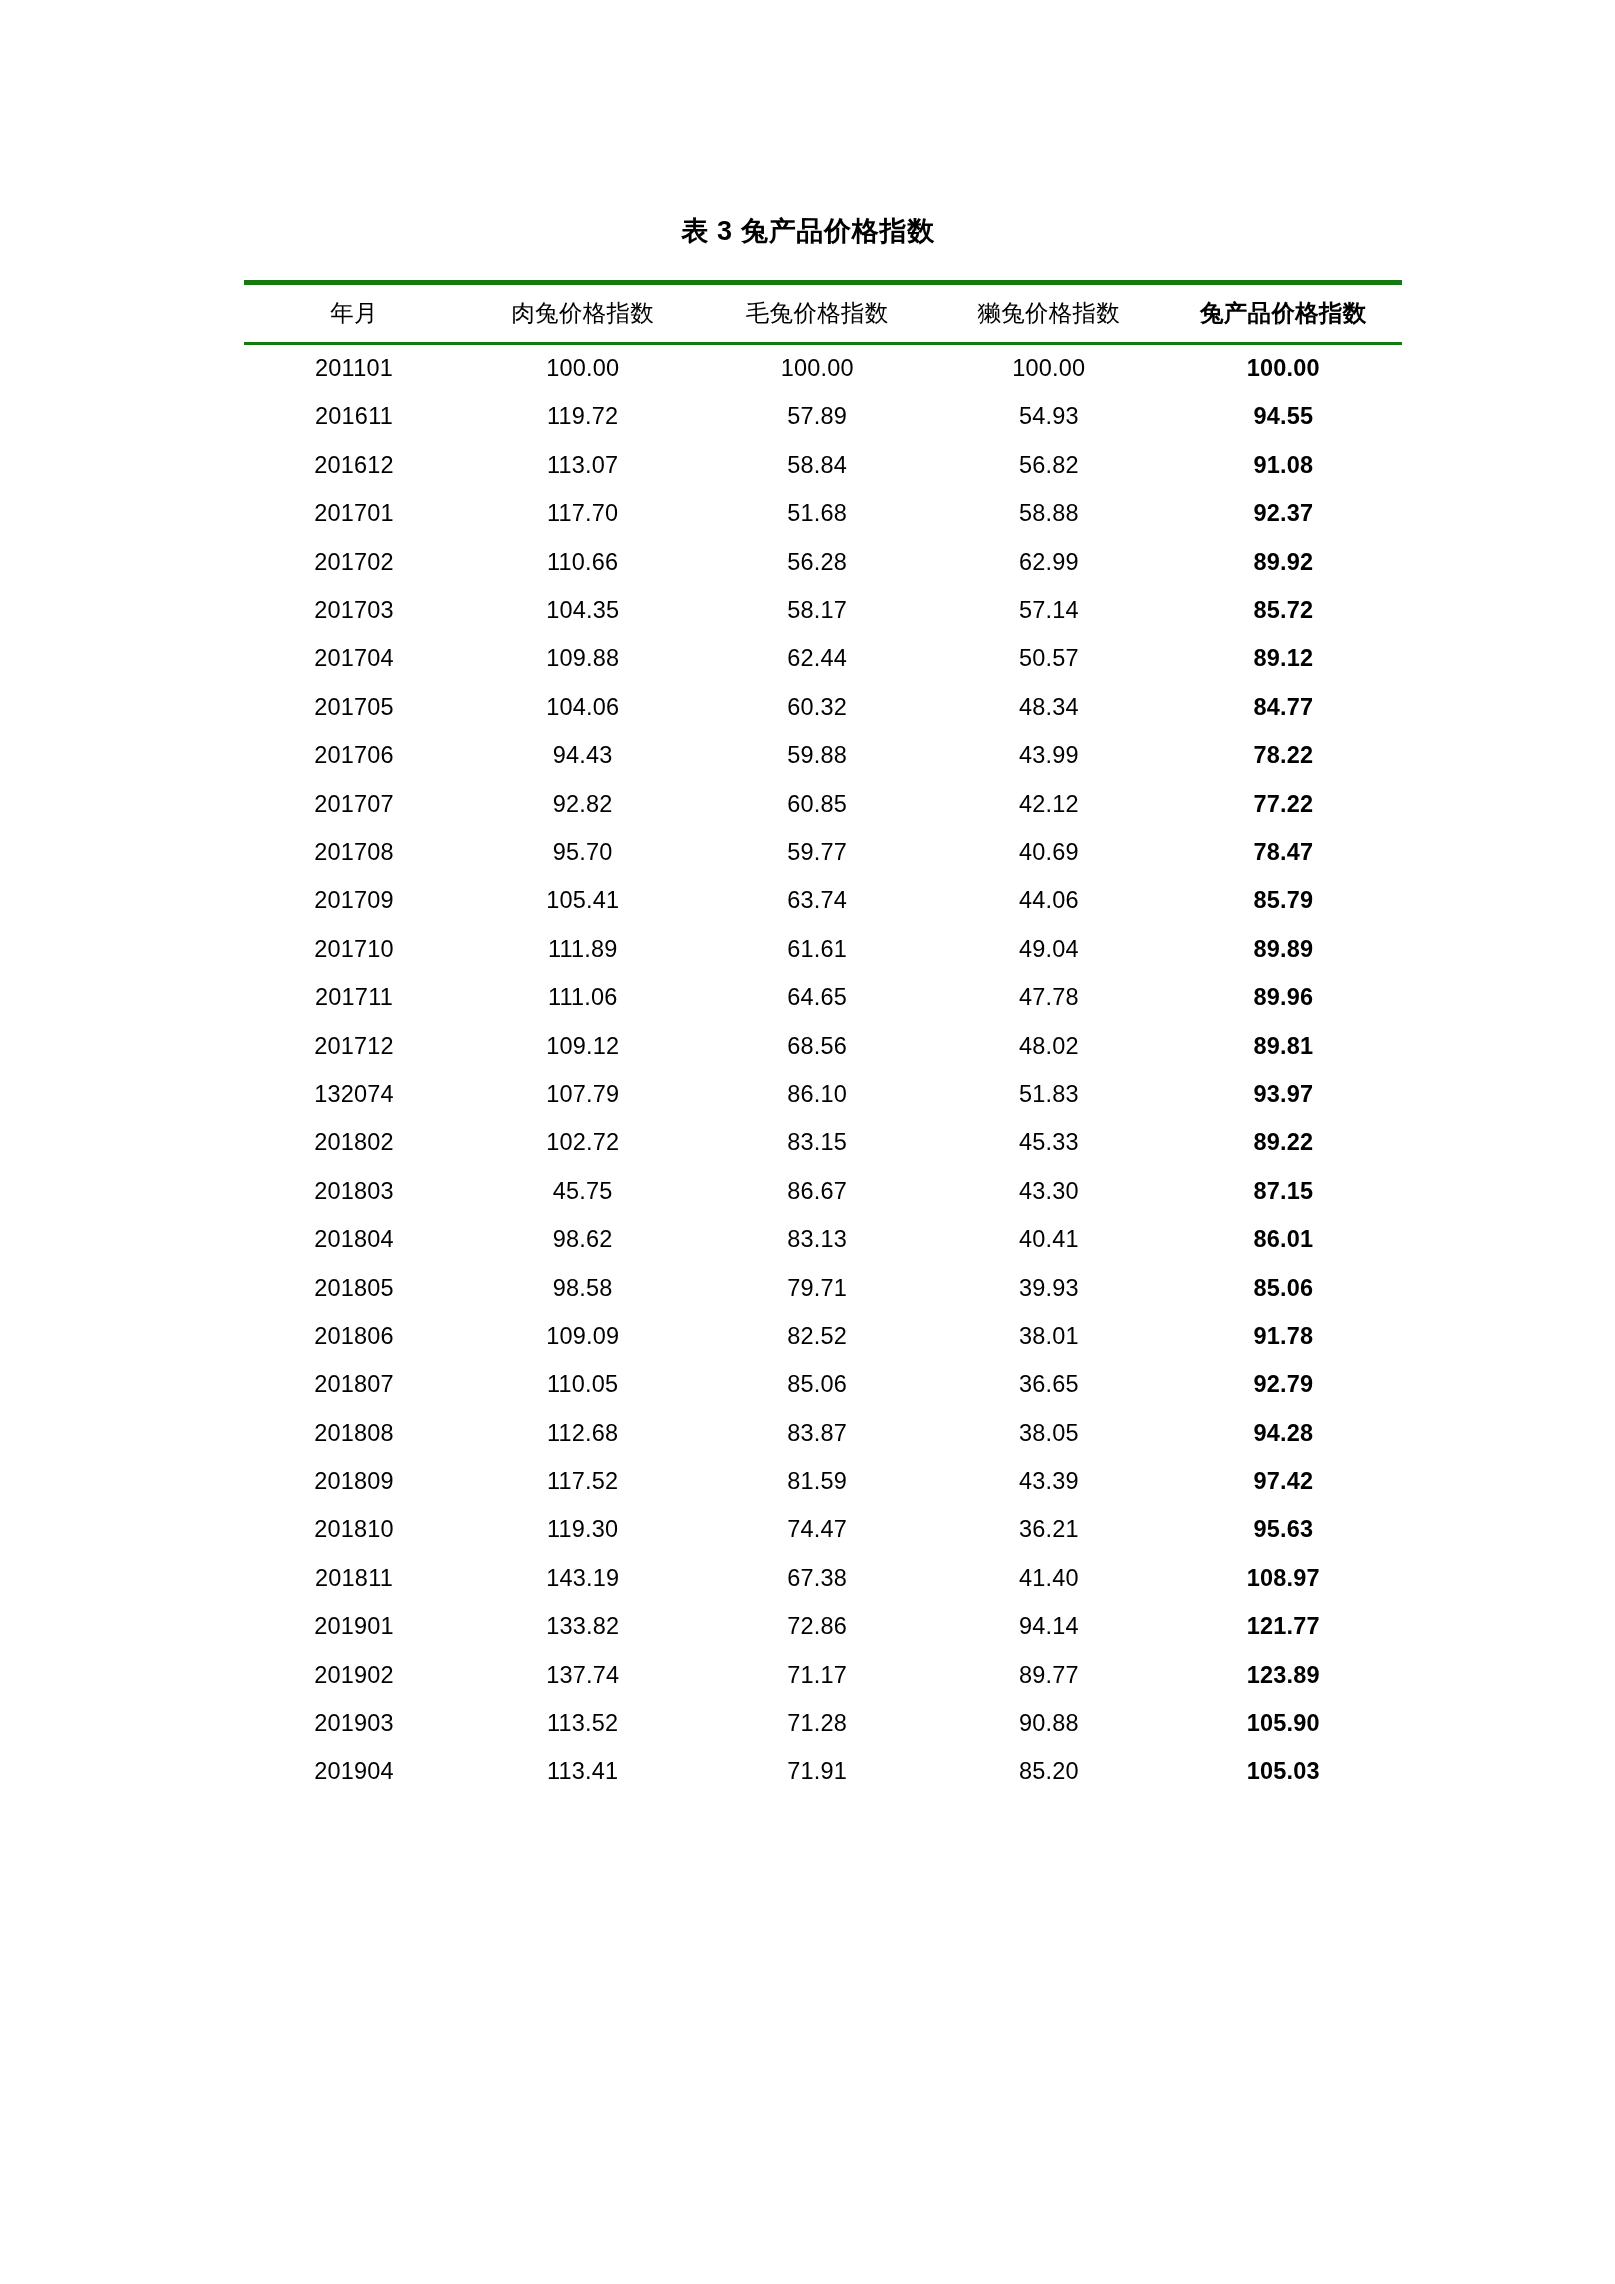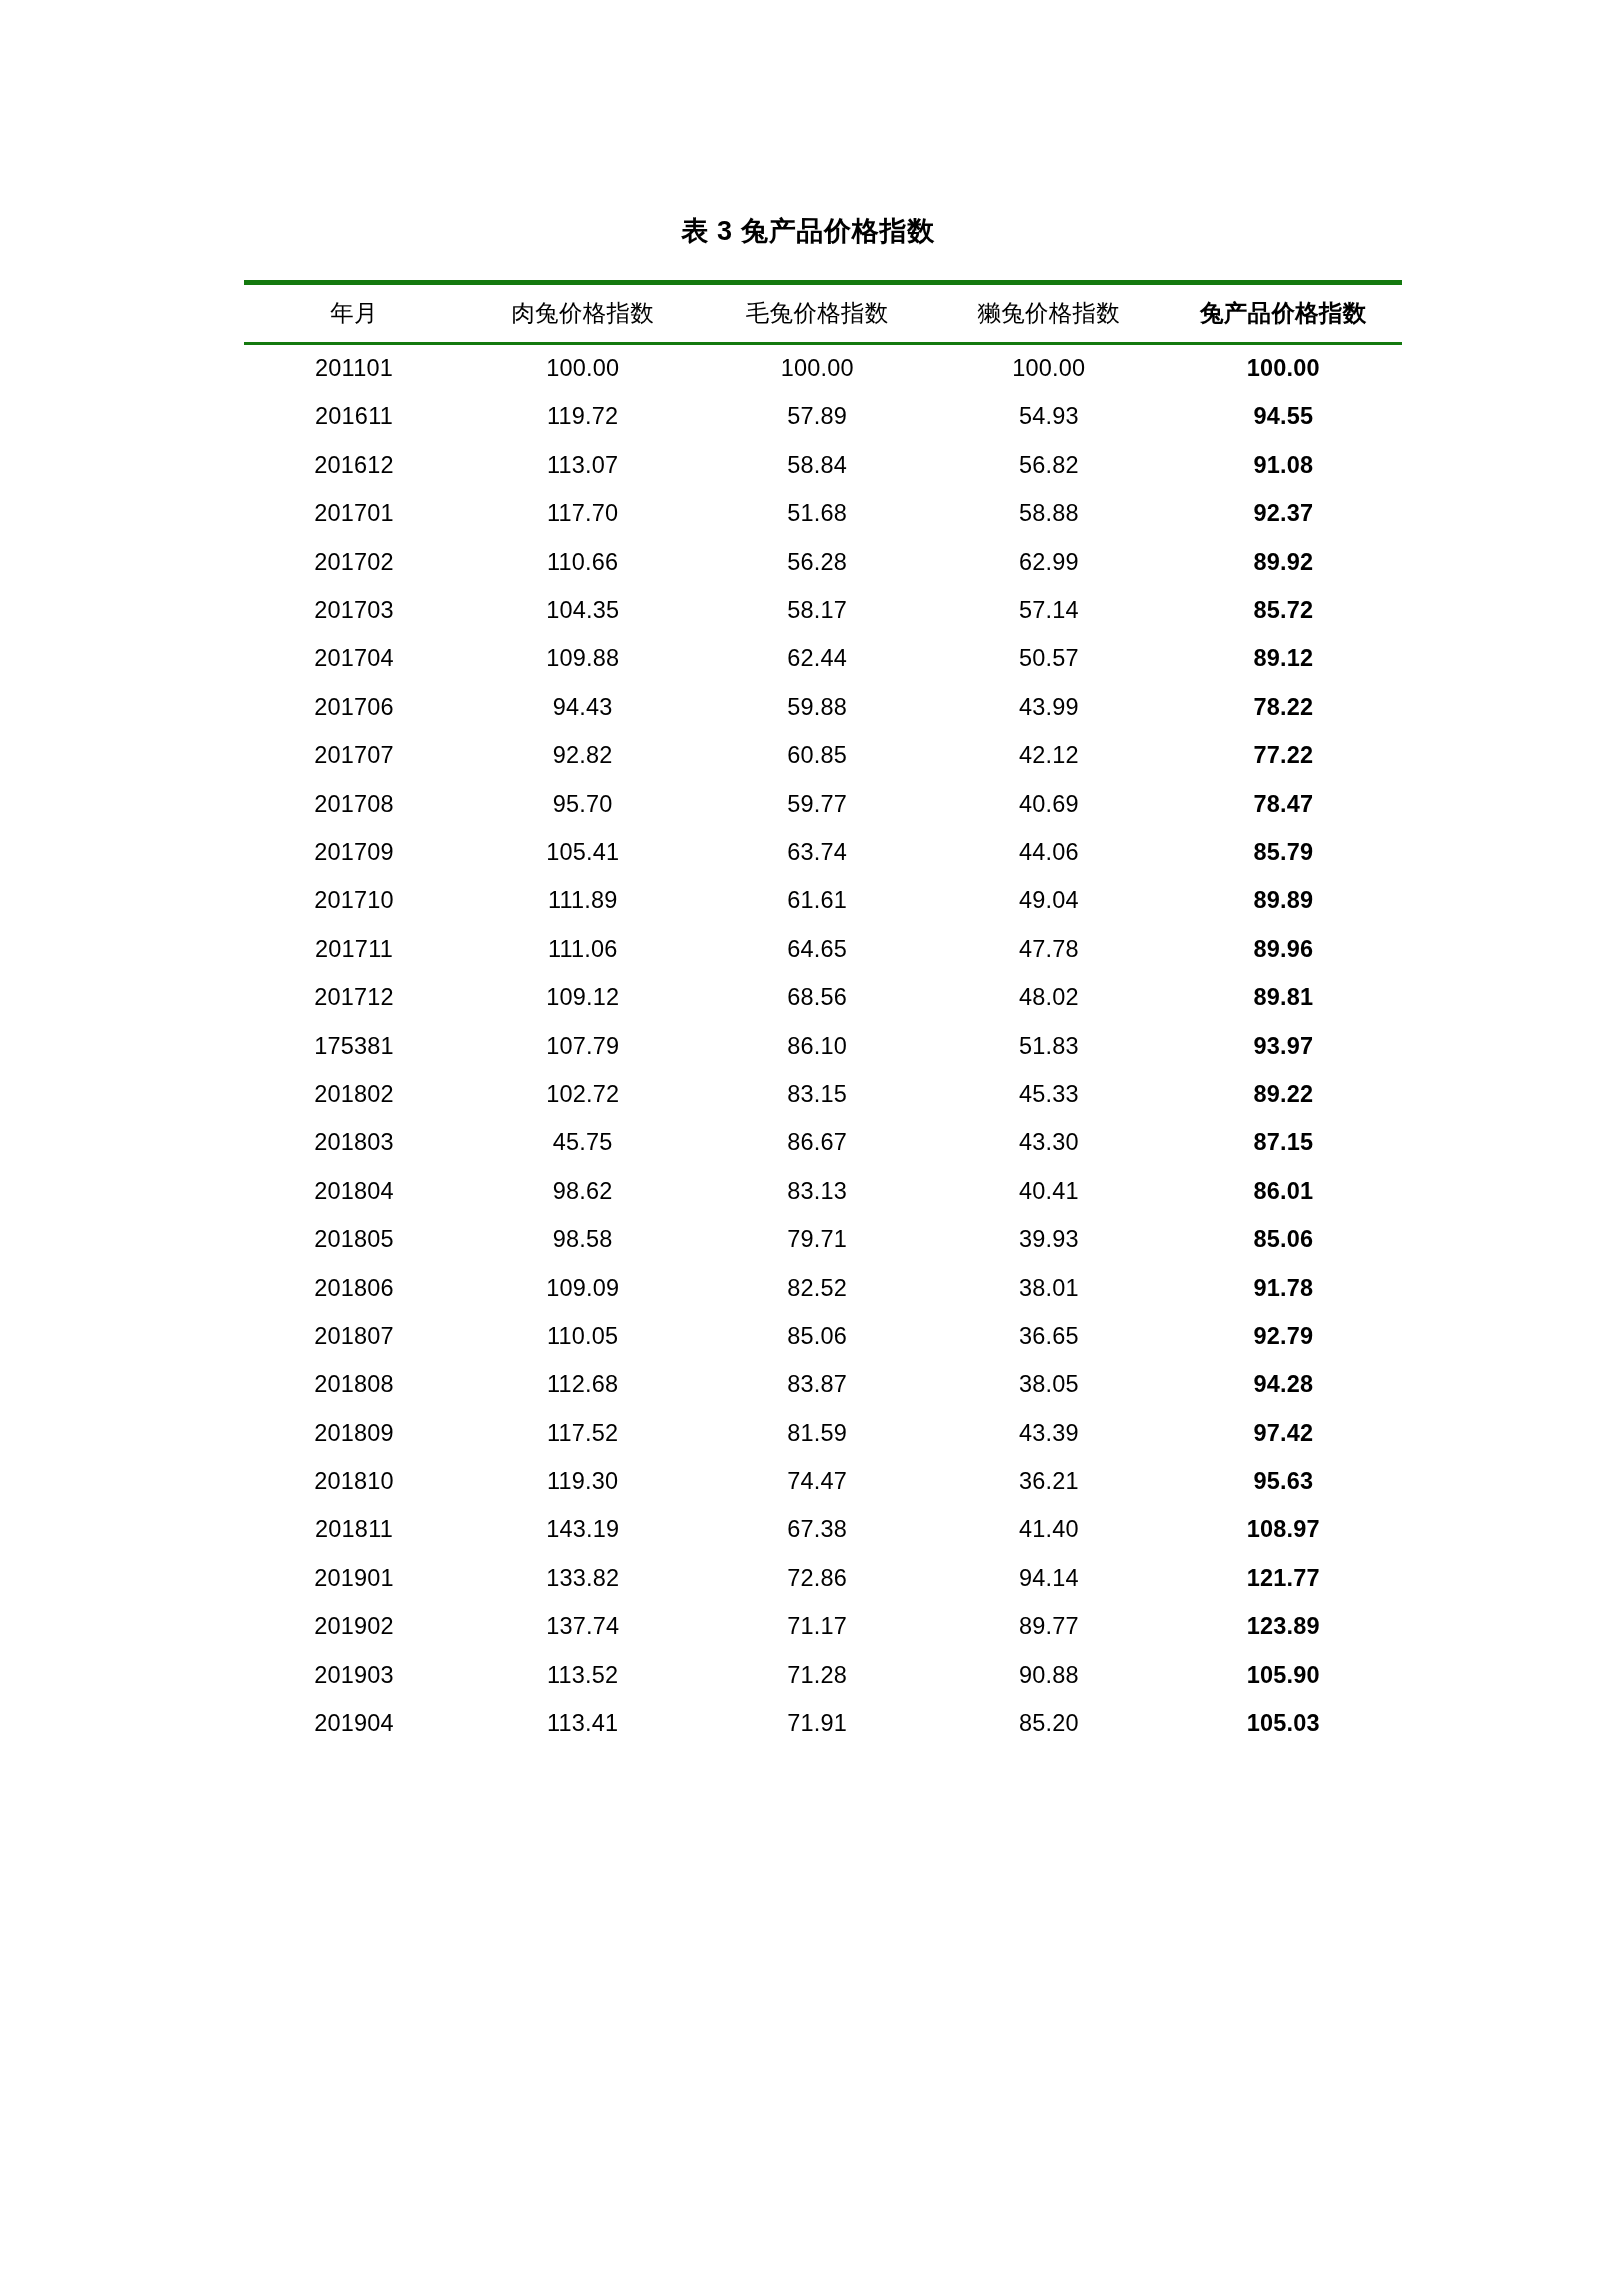--- a/index.html
+++ b/index.html
@@ -166,20 +166,27 @@
             <td class="td-total">85.72</td>
           </tr>
           <tr>
             <td>201704</td>
             <td>109.88</td>
             <td>62.44</td>
             <td>50.57</td>
             <td class="td-total">89.12</td>
           </tr>
           <tr>
+            <td>201705</td>
+            <td>104.06</td>
+            <td>60.32</td>
+            <td>48.34</td>
+            <td class="td-total">84.77</td>
+          </tr>
+          <tr>
             <td>201706</td>
             <td>94.43</td>
             <td>59.88</td>
             <td>43.99</td>
             <td class="td-total">78.22</td>
           </tr>
           <tr>
             <td>201707</td>
             <td>92.82</td>
             <td>60.85</td>
@@ -215,21 +222,21 @@
             <td class="td-total">89.96</td>
           </tr>
           <tr>
             <td>201712</td>
             <td>109.12</td>
             <td>68.56</td>
             <td>48.02</td>
             <td class="td-total">89.81</td>
           </tr>
           <tr>
-            <td>175381</td>
+            <td>132074</td>
             <td>107.79</td>
             <td>86.10</td>
             <td>51.83</td>
             <td class="td-total">93.97</td>
           </tr>
           <tr>
             <td>201802</td>
             <td>102.72</td>
             <td>83.15</td>
             <td>45.33</td>

